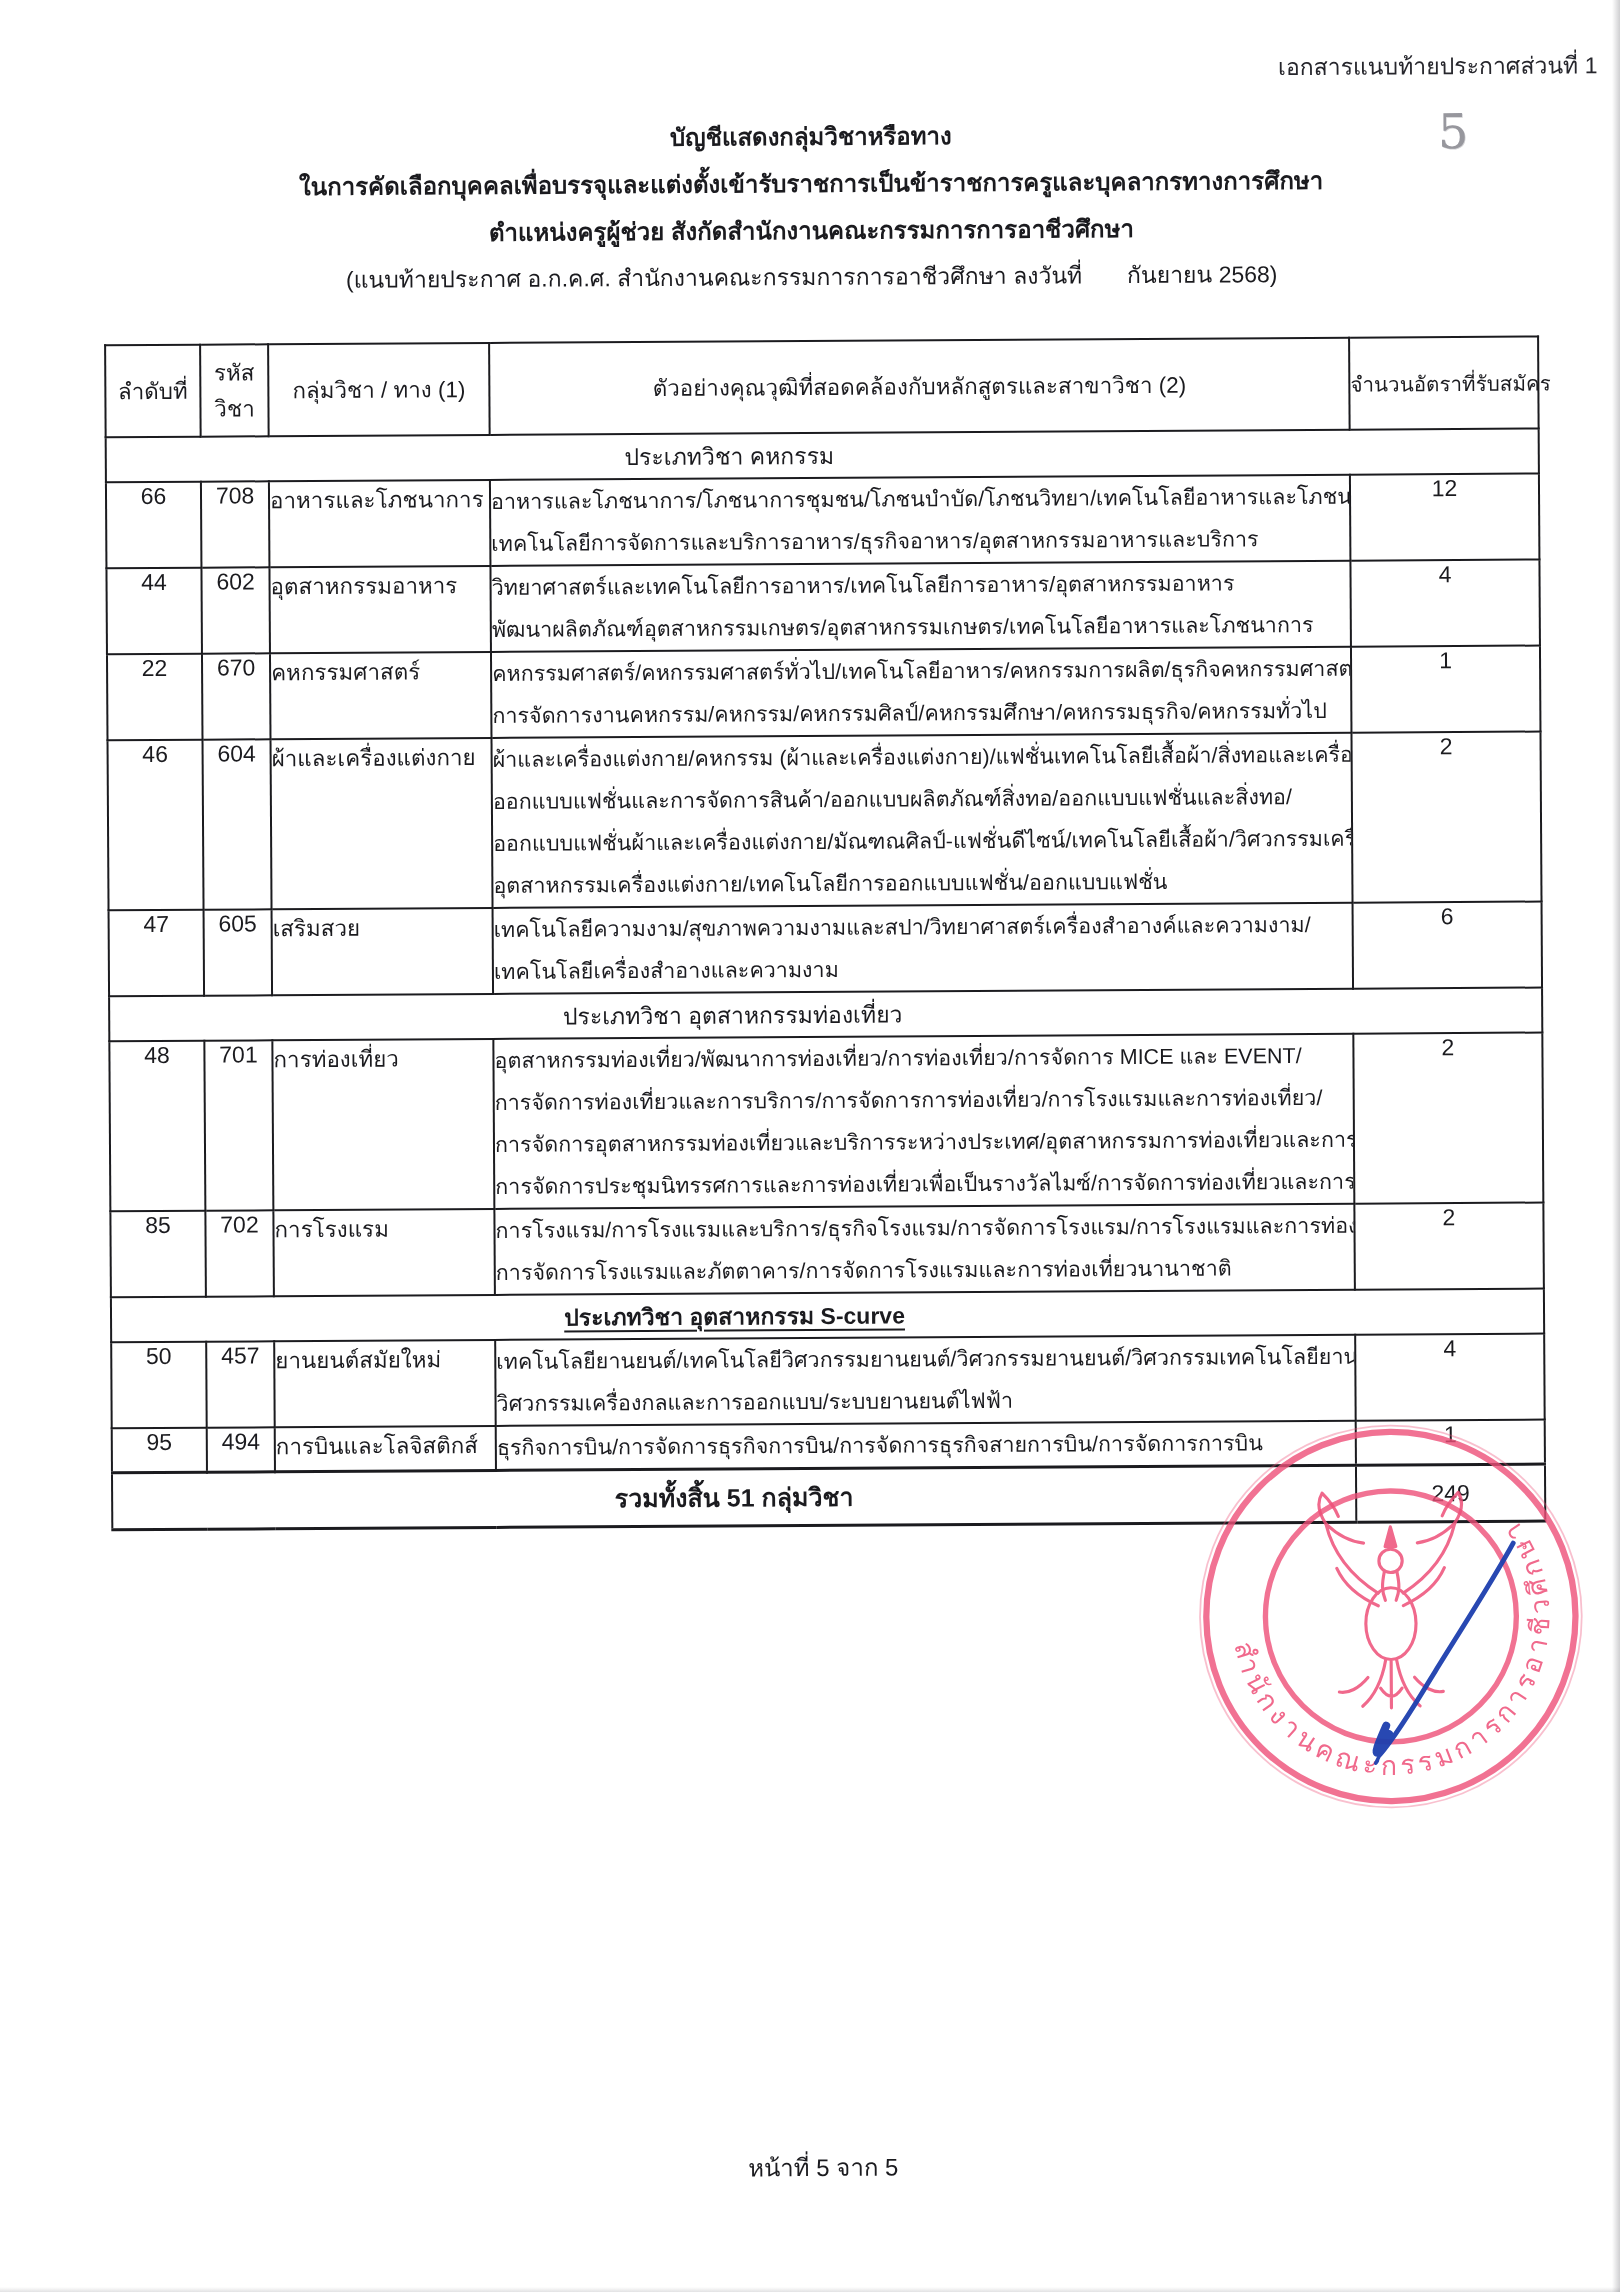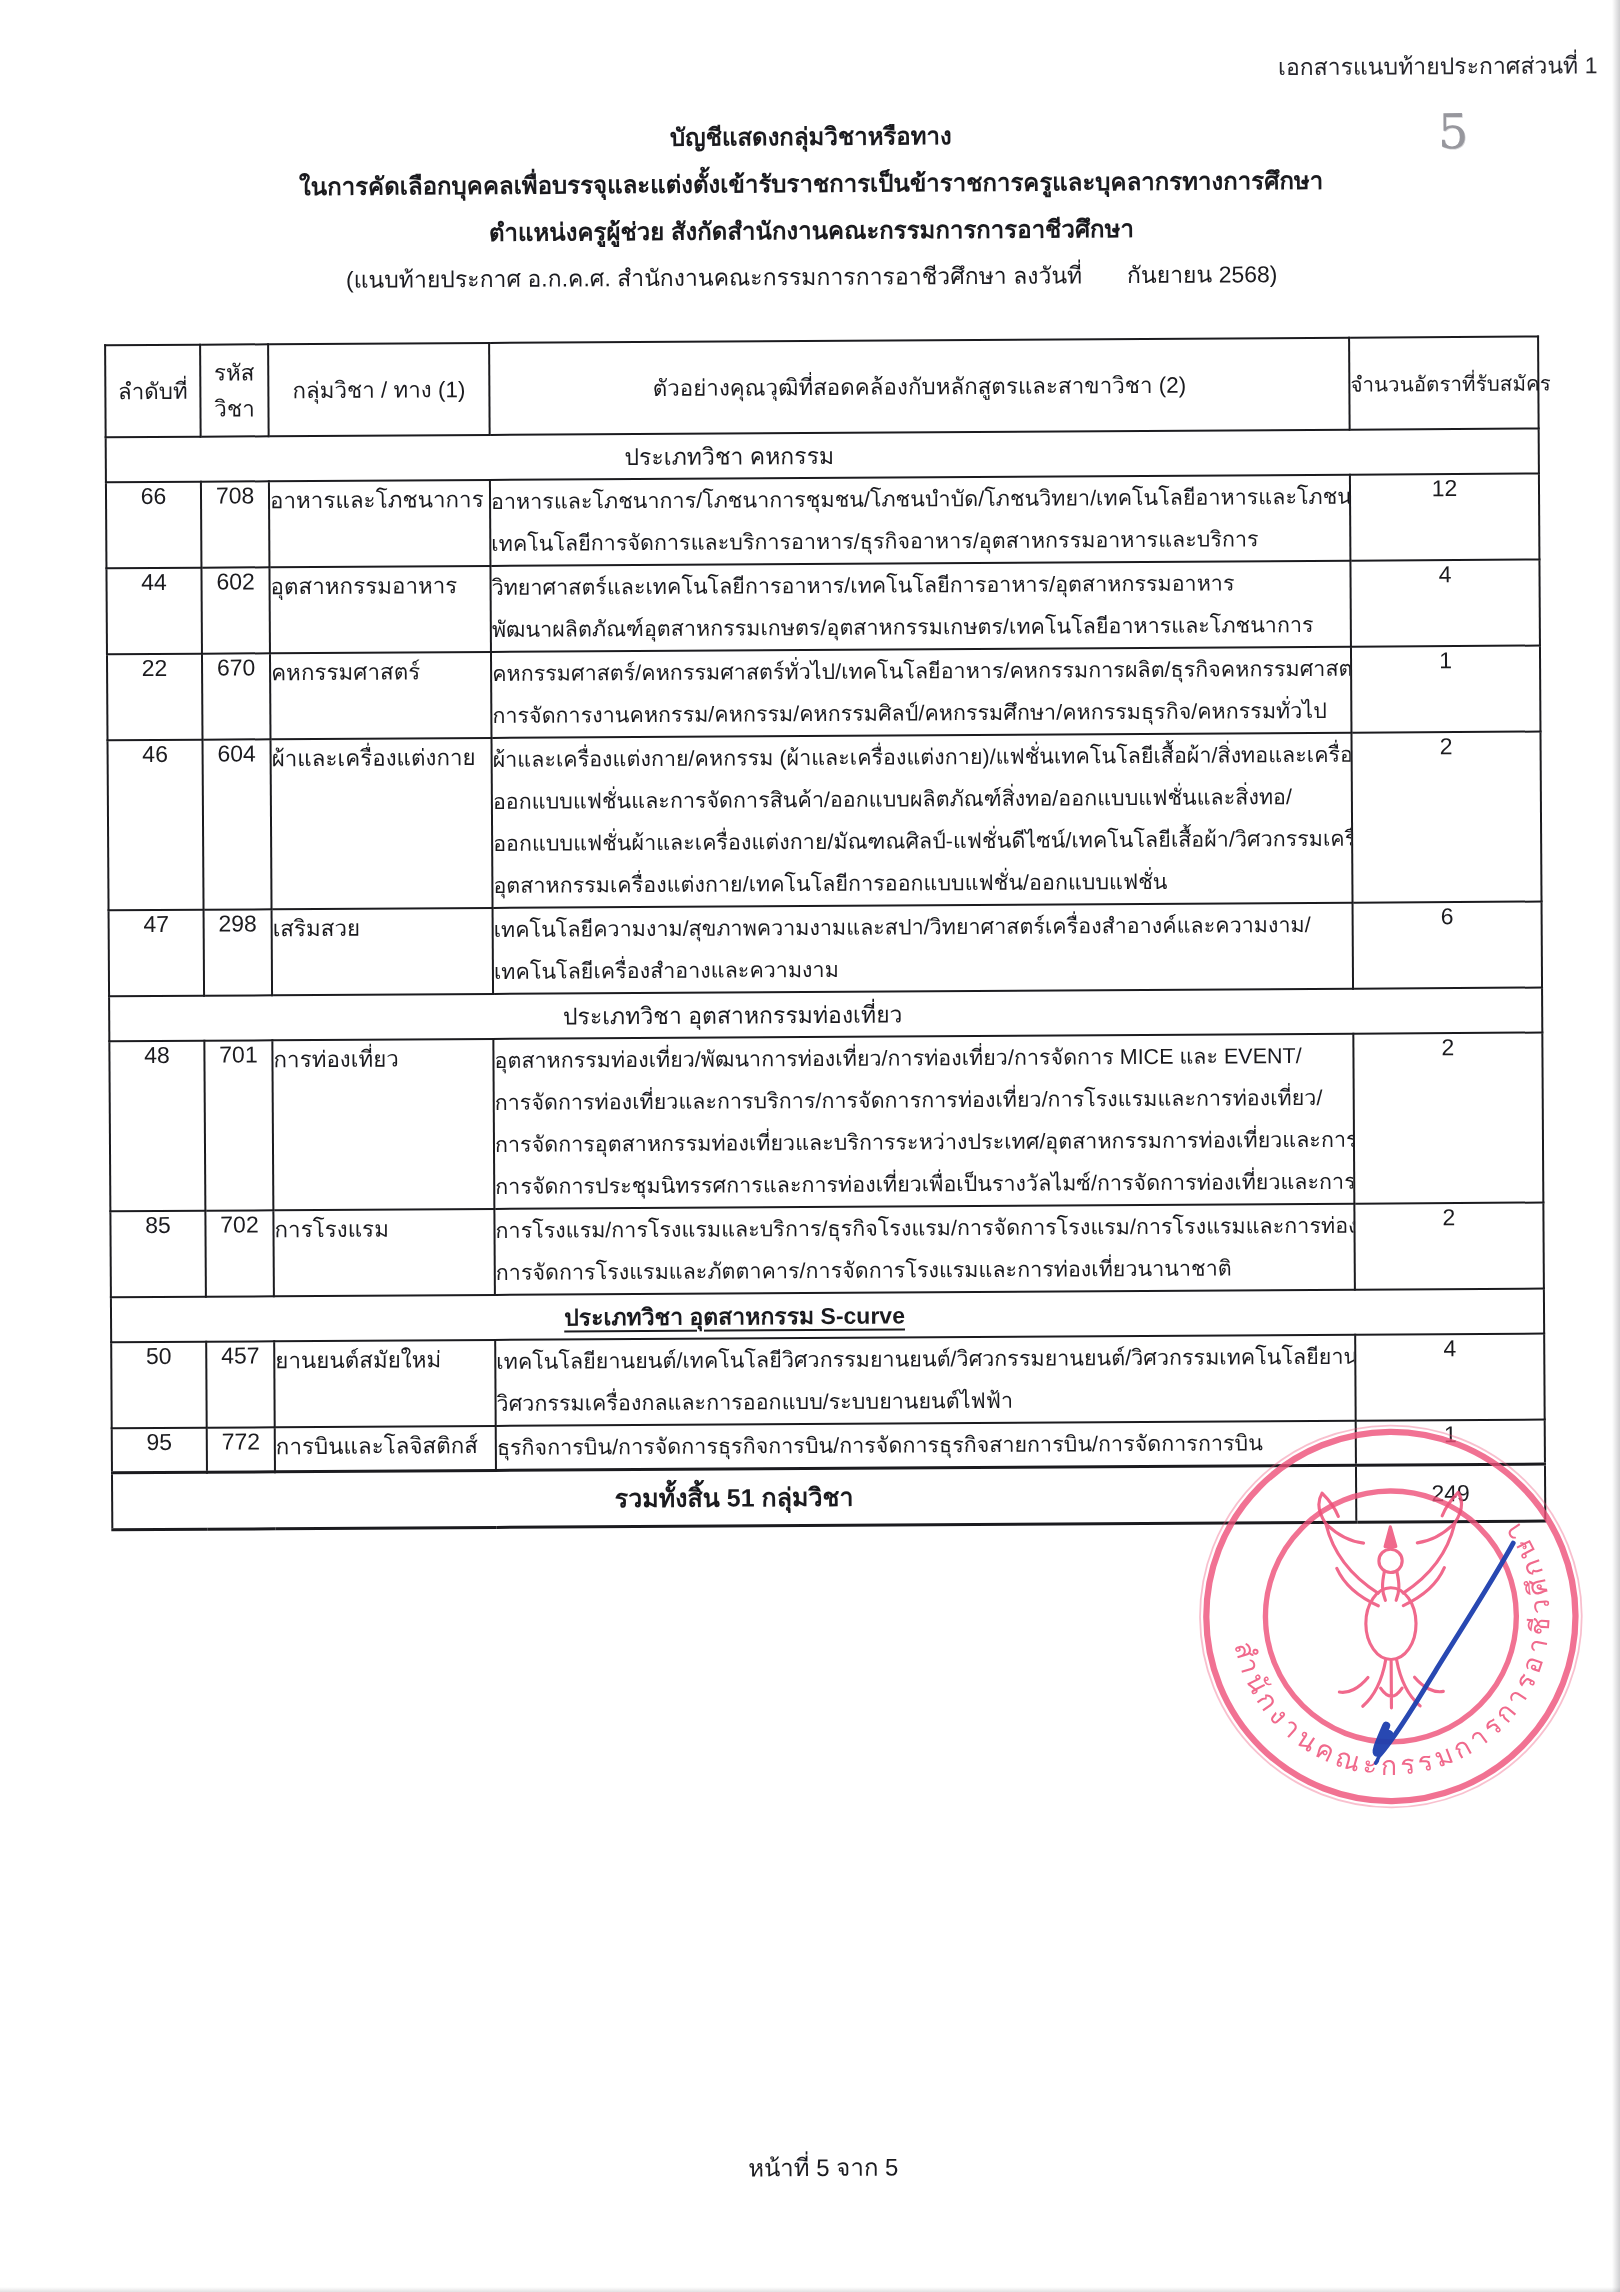--- a/index.html
+++ b/index.html
@@ -118,21 +118,21 @@
           <td class="c-qual">
             <div class="q-line">ผ้าและเครื่องแต่งกาย/คหกรรม (ผ้าและเครื่องแต่งกาย)/แฟชั่นเทคโนโลยีเสื้อผ้า/สิ่งทอและเครื่องนุ่งห่ม/</div>
             <div class="q-line">ออกแบบแฟชั่นและการจัดการสินค้า/ออกแบบผลิตภัณฑ์สิ่งทอ/ออกแบบแฟชั่นและสิ่งทอ/</div>
             <div class="q-line">ออกแบบแฟชั่นผ้าและเครื่องแต่งกาย/มัณฑณศิลป์-แฟชั่นดีไซน์/เทคโนโลยีเสื้อผ้า/วิศวกรรมเครื่องนุ่งห่ม/</div>
             <div class="q-line">อุตสาหกรรมเครื่องแต่งกาย/เทคโนโลยีการออกแบบแฟชั่น/ออกแบบแฟชั่น</div>
           </td>
           <td class="c-count">2</td>
         </tr>
         <tr class="data-row">
           <td class="c-no">47</td>
-          <td class="c-code">298</td>
+          <td class="c-code">605</td>
           <td class="c-group">เสริมสวย</td>
           <td class="c-qual">
             <div class="q-line">เทคโนโลยีความงาม/สุขภาพความงามและสปา/วิทยาศาสตร์เครื่องสำอางค์และความงาม/</div>
             <div class="q-line">เทคโนโลยีเครื่องสำอางและความงาม</div>
           </td>
           <td class="c-count">6</td>
         </tr>
         <tr class="section-row">
           <td colspan="5"><span>ประเภทวิชา อุตสาหกรรมท่องเที่ยว</span></td>
         </tr>
@@ -166,21 +166,21 @@
           <td class="c-code">457</td>
           <td class="c-group">ยานยนต์สมัยใหม่</td>
           <td class="c-qual">
             <div class="q-line">เทคโนโลยียานยนต์/เทคโนโลยีวิศวกรรมยานยนต์/วิศวกรรมยานยนต์/วิศวกรรมเทคโนโลยียานยนต์/</div>
             <div class="q-line">วิศวกรรมเครื่องกลและการออกแบบ/ระบบยานยนต์ไฟฟ้า</div>
           </td>
           <td class="c-count">4</td>
         </tr>
         <tr class="data-row">
           <td class="c-no">95</td>
-          <td class="c-code">772</td>
+          <td class="c-code">494</td>
           <td class="c-group">การบินและโลจิสติกส์</td>
           <td class="c-qual">
             <div class="q-line">ธุรกิจการบิน/การจัดการธุรกิจการบิน/การจัดการธุรกิจสายการบิน/การจัดการการบิน</div>
           </td>
           <td class="c-count">1</td>
         </tr>
         <tr class="total-row">
           <td class="total-label" colspan="4">รวมทั้งสิ้น 51 กลุ่มวิชา</td>
           <td class="total-value">249</td>
         </tr>

